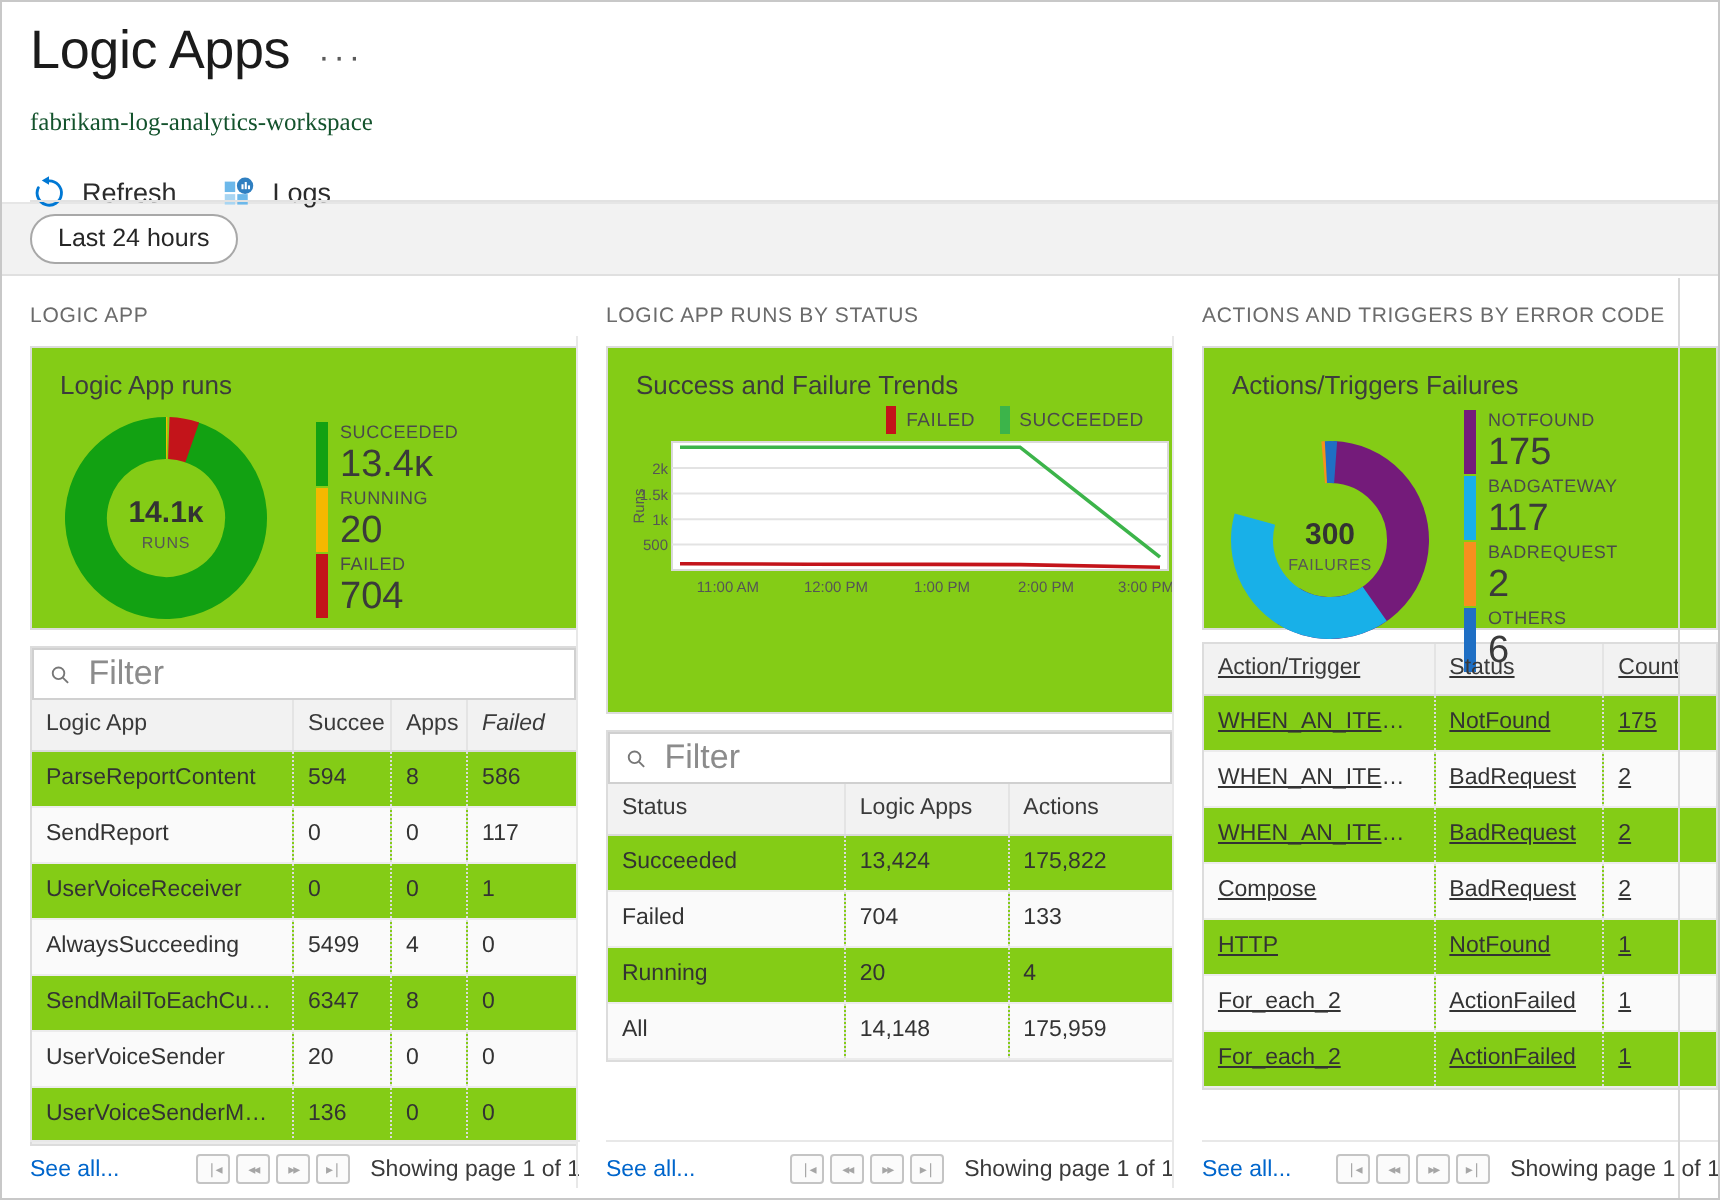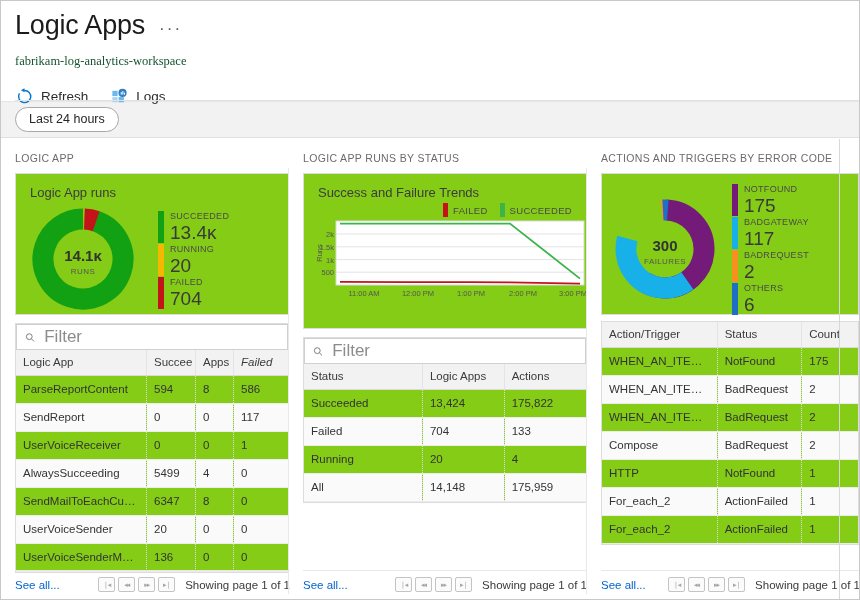--- a/index.html
+++ b/index.html
@@ -329,21 +329,21 @@
         </div>
         <span class="pg-status">Showing page 1 of 1</span>
       </div>
 
       <div class="col-sep"></div>
     </div>
 
     <div class="col col-2">
       <div class="section-label">LOGIC APP RUNS BY STATUS</div>
 
-      <div class="card chart-card" style="height:156px;">
+      <div class="card chart-card" style="height:184px;">
         <div class="chart-title">Success and Failure Trends</div>
         <div class="linechart-legend">
           <div class="ll-item">
             <div class="ll-swatch" style="background:#c3141a"></div>
             <span class="ll-name">FAILED</span>
           </div>
           <div class="ll-item">
             <div class="ll-swatch" style="background:#3cb44a"></div>
             <span class="ll-name">SUCCEEDED</span>
           </div>
@@ -429,20 +429,21 @@
         <span class="pg-status">Showing page 1 of 1</span>
       </div>
 
       <div class="col-sep"></div>
     </div>
 
     <div class="col col-3">
       <div class="section-label">ACTIONS AND TRIGGERS BY ERROR CODE</div>
 
       <div class="card chart-card" style="height:142px;">
+        <div class="chart-title">Actions/Triggers Failures</div>
         <div class="donut-wrap">
           <svg class="donut" width="110" height="112" viewBox="0 0 110 112">
             <g transform="translate(53,56)">
               <circle r="39" fill="none" stroke="#741b7a" stroke-width="21" stroke-dasharray="142.9 102.1" transform="rotate(-88)"></circle>
               <circle r="39" fill="none" stroke="#18b0e8" stroke-width="21" stroke-dasharray="95.5 149.5" transform="rotate(55)"></circle>
               <circle r="39" fill="none" stroke="#f7901e" stroke-width="21" stroke-dasharray="1.6 243.4" transform="rotate(-95)"></circle>
               <circle r="39" fill="none" stroke="#1f6fc4" stroke-width="21" stroke-dasharray="4.9 240.1" transform="rotate(-93)"></circle>
               <text class="donut-center-big" text-anchor="middle" y="2">300</text>
               <text class="donut-center-sm" text-anchor="middle" y="15">FAILURES</text>
             </g>
@@ -473,21 +474,21 @@
               <div class="legend-swatch" style="background:#1f6fc4"></div>
               <div class="legend-txt">
                 <span class="legend-name">OTHERS</span>
                 <span class="legend-value">6</span>
               </div>
             </div>
           </div>
         </div>
       </div>
 
-      <div class="card table-card" style="margin-top:6px;">
+      <div class="card table-card" style="margin-top:6px;text-decoration:underline;">
         <table>
           <thead>
             <tr>
               <th style="width:45%">Action/Trigger</th>
               <th style="width:33%">Status</th>
               <th style="width:22%">Count</th>
             </tr>
           </thead>
           <tbody id="errors-tbody">
               <tr>

